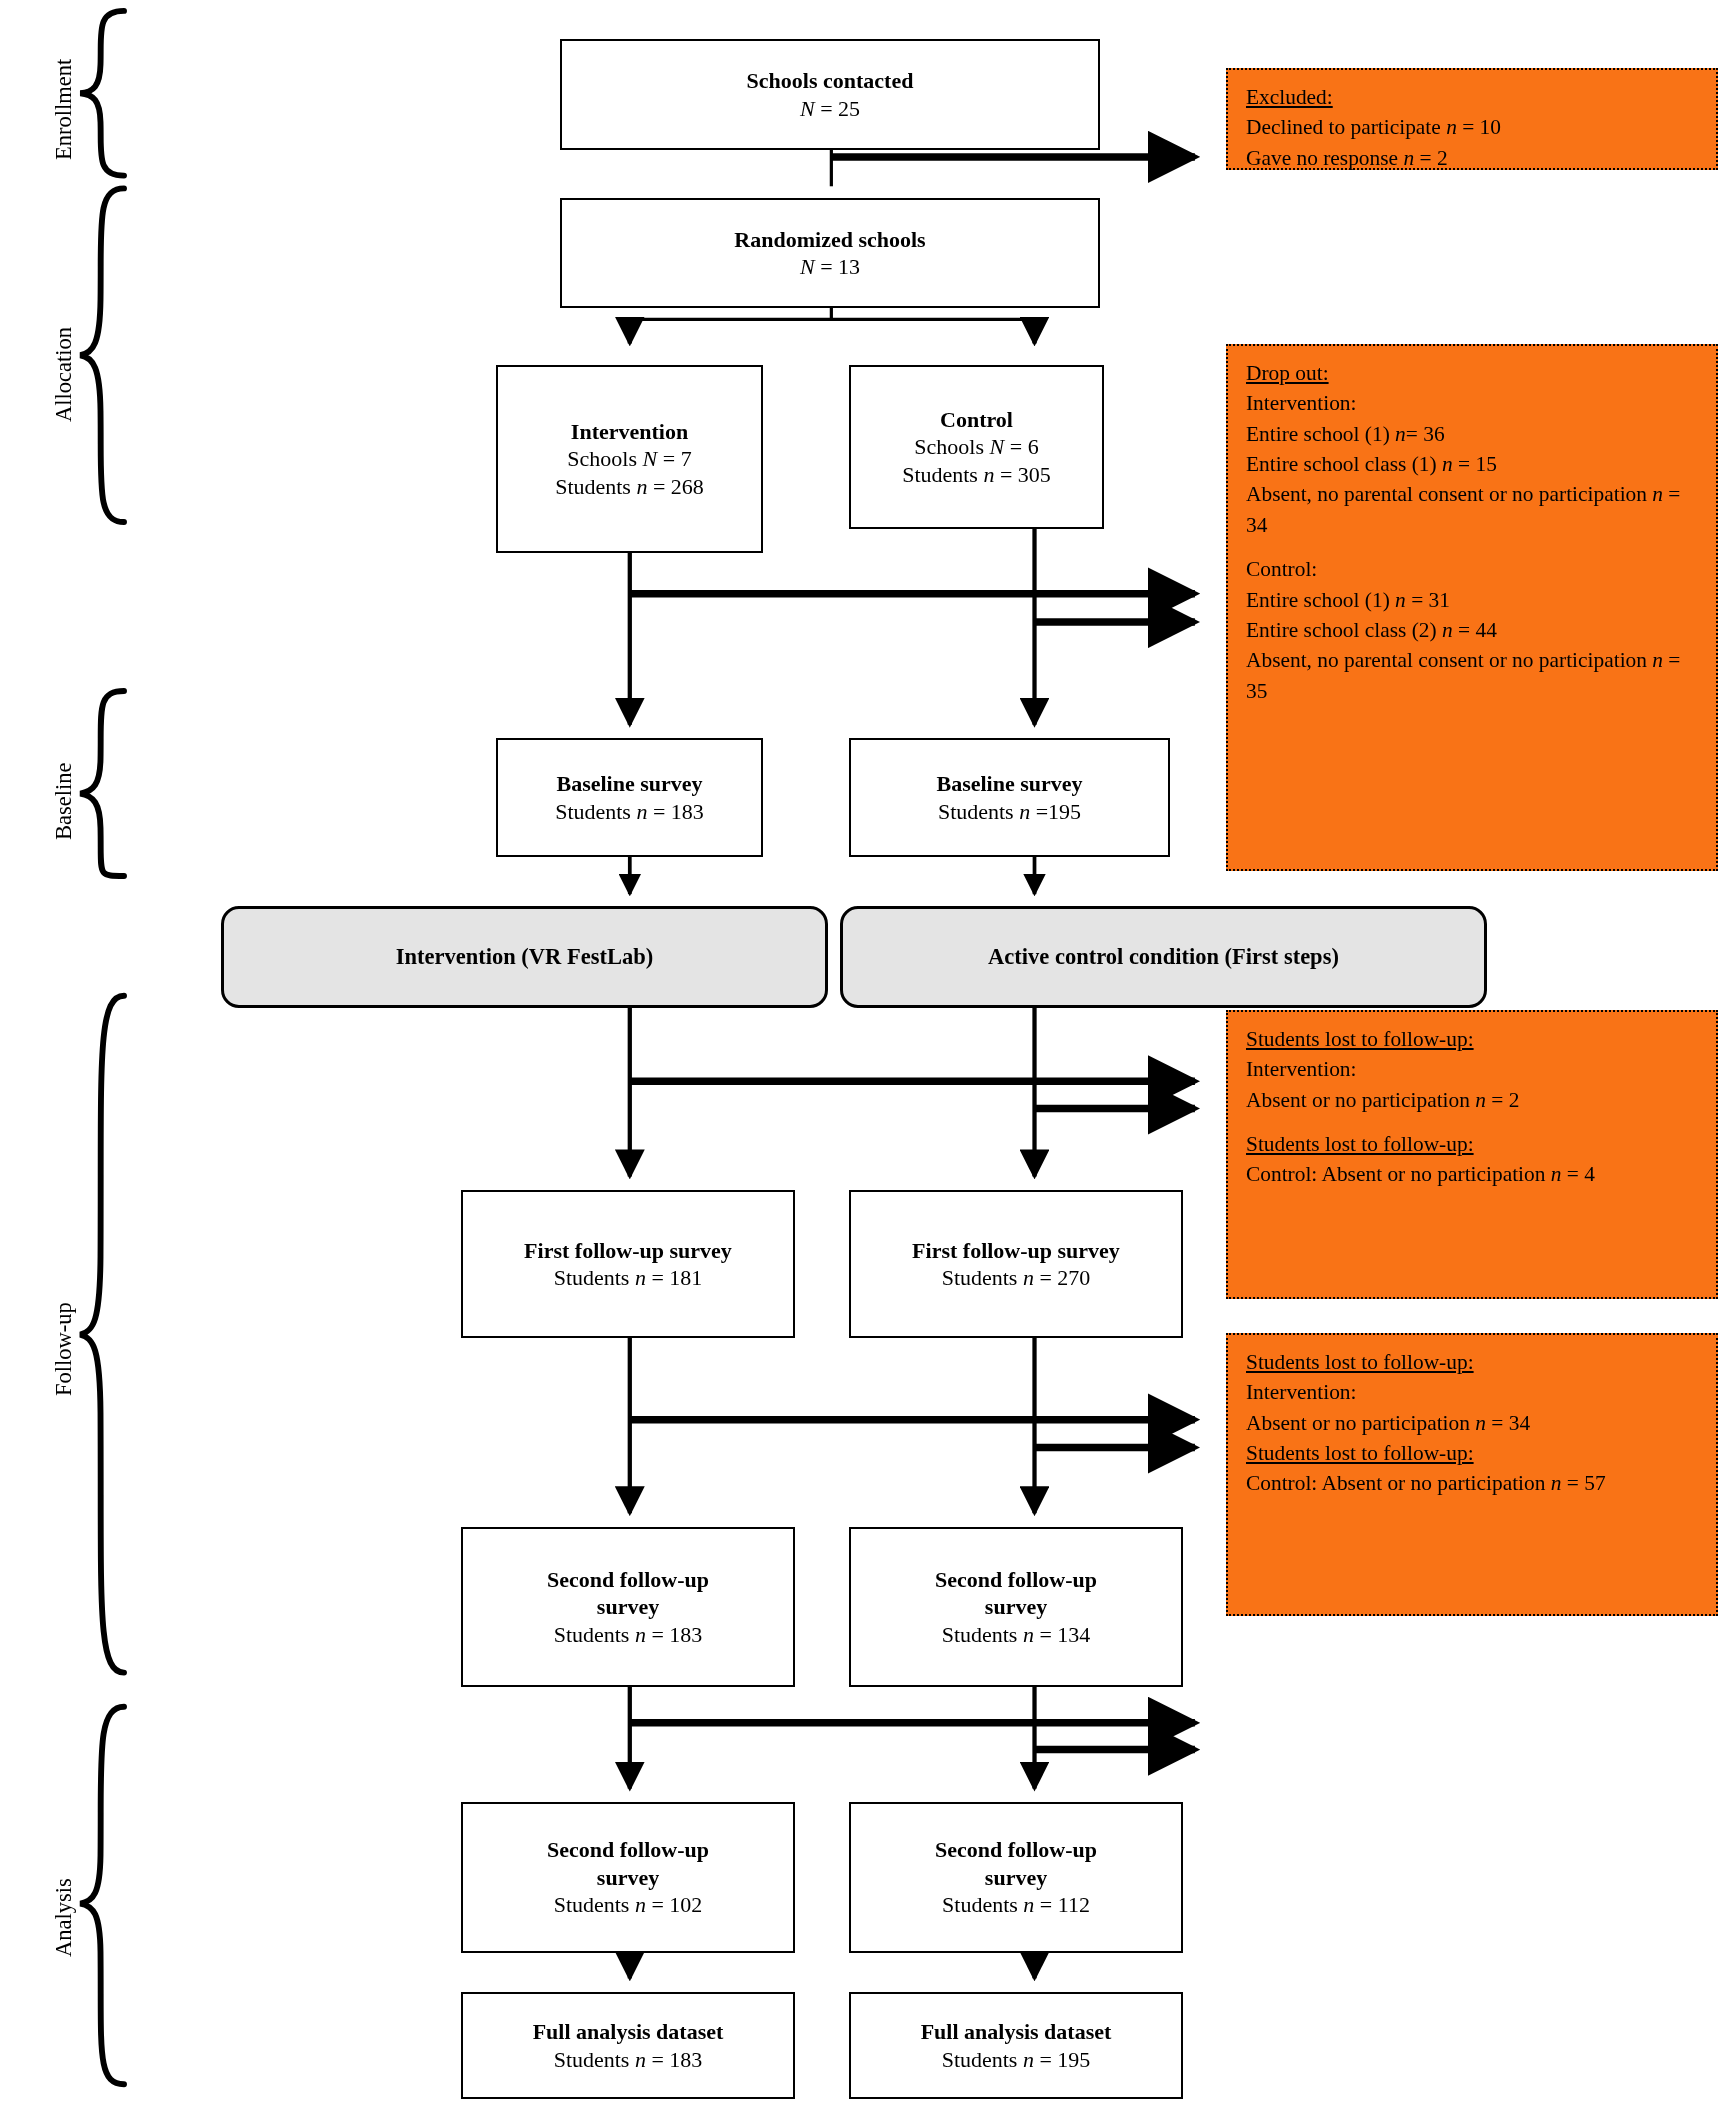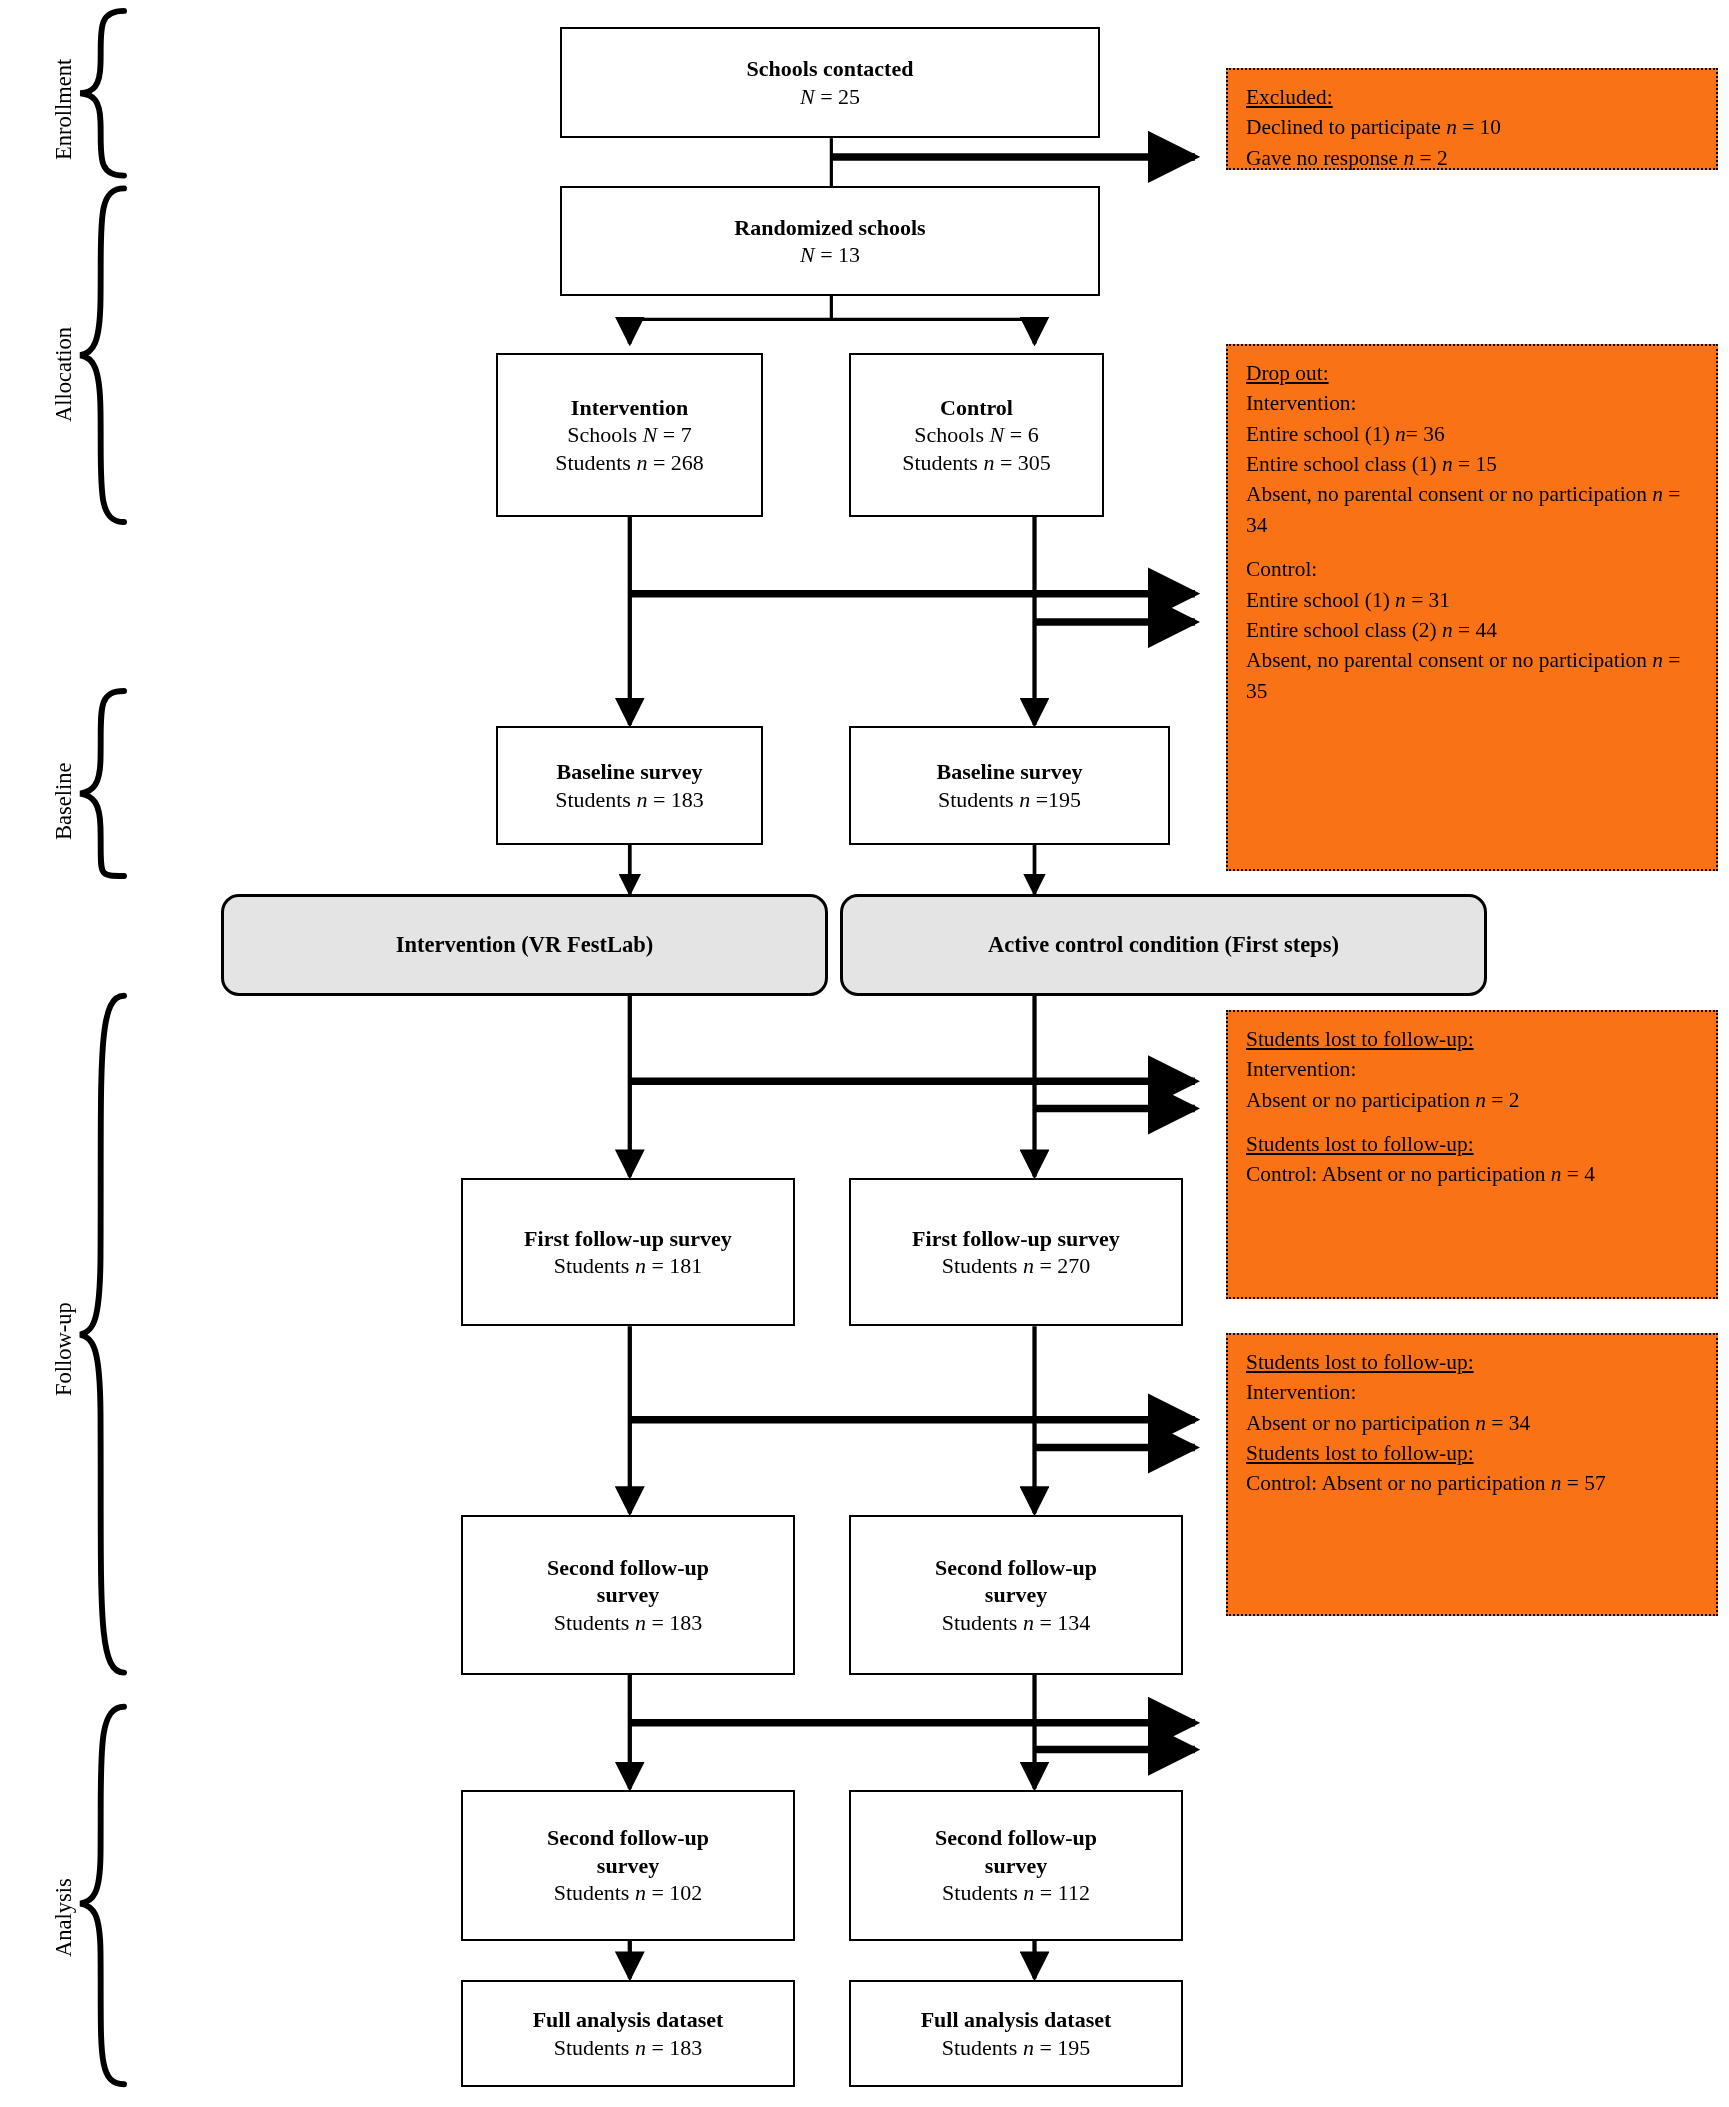--- a/index.html
+++ b/index.html
@@ -3,21 +3,21 @@
 <meta charset="utf-8">
 <style>
   html,body{margin:0;padding:0;background:#fff;}
   body{width:1729px;height:2108px;font-family:"Liberation Serif",serif;}
   #stage{position:relative;width:1729px;height:2108px;overflow:hidden;background:#fff;}
   svg.layer{position:absolute;left:0;top:0;width:1729px;height:2108px;}
 
   .node{position:absolute;box-sizing:border-box;display:flex;flex-direction:column;
         align-items:center;justify-content:center;text-align:center;
         font-family:"Liberation Serif",serif;color:#000;background:#fff;
-        border:2.7px solid #000;}
+        border:2.7px solid #000;margin-top:12px;}
   .node .ttl{font-weight:bold;font-size:22px;line-height:1.25;}
   .node .sub{font-size:22px;line-height:1.25;}
   .node .sub i, .node .ttl i{font-style:italic;}
 
   .shaded{background:#e4e4e4;border:3.7px solid #000;border-radius:18px;}
   .shaded .ttl{font-weight:bold;font-size:22.5px;}
 
   .sidebox{position:absolute;box-sizing:border-box;background:#f97316;
            border:2.1px dotted #000;padding:11.8px 14px 11.8px 18px;
            font-family:"Liberation Serif",serif;font-size:21.4px;line-height:1.42;color:#000;}
@@ -115,21 +115,21 @@
   </div>
 
   <div class="node" style="left:560px; top:186px; width:540px; height:110px;">
     <div class="ttl">Randomized schools</div>
     <div class="sub">
       <i>N</i>
       <span>= 13</span>
     </div>
   </div>
 
-  <div class="node" style="left:496px; top:353px; width:267px; height:164px;">
+  <div class="node" style="left:496px; top:353px; width:267px; height:188px;">
     <div class="ttl">Intervention</div>
     <div class="sub">
       <span>Schools </span><i>N</i>
       <span>= 7</span>
     </div>
     <div class="sub">
       <span>Students </span><i>n</i>
       <span>= 268</span>
     </div>
   </div>

